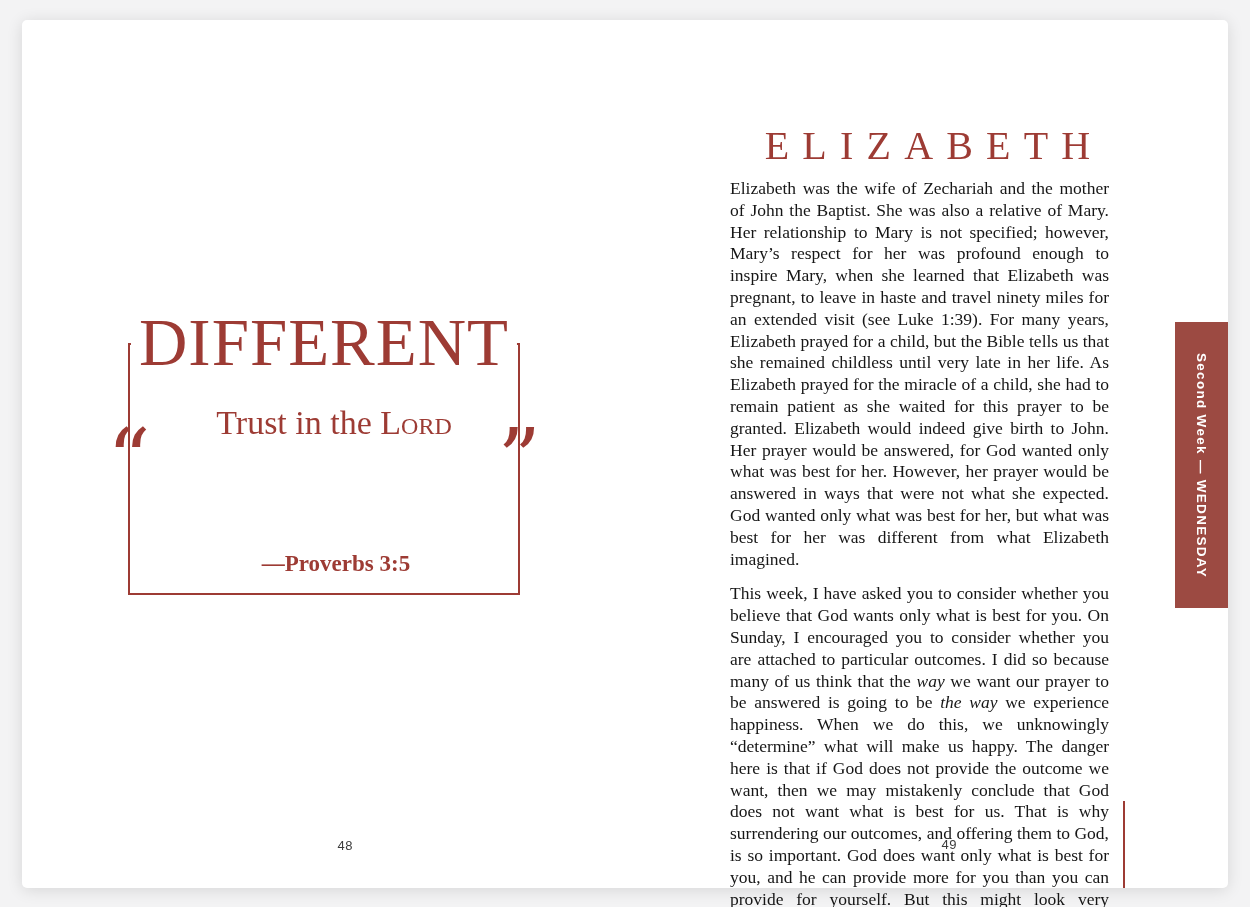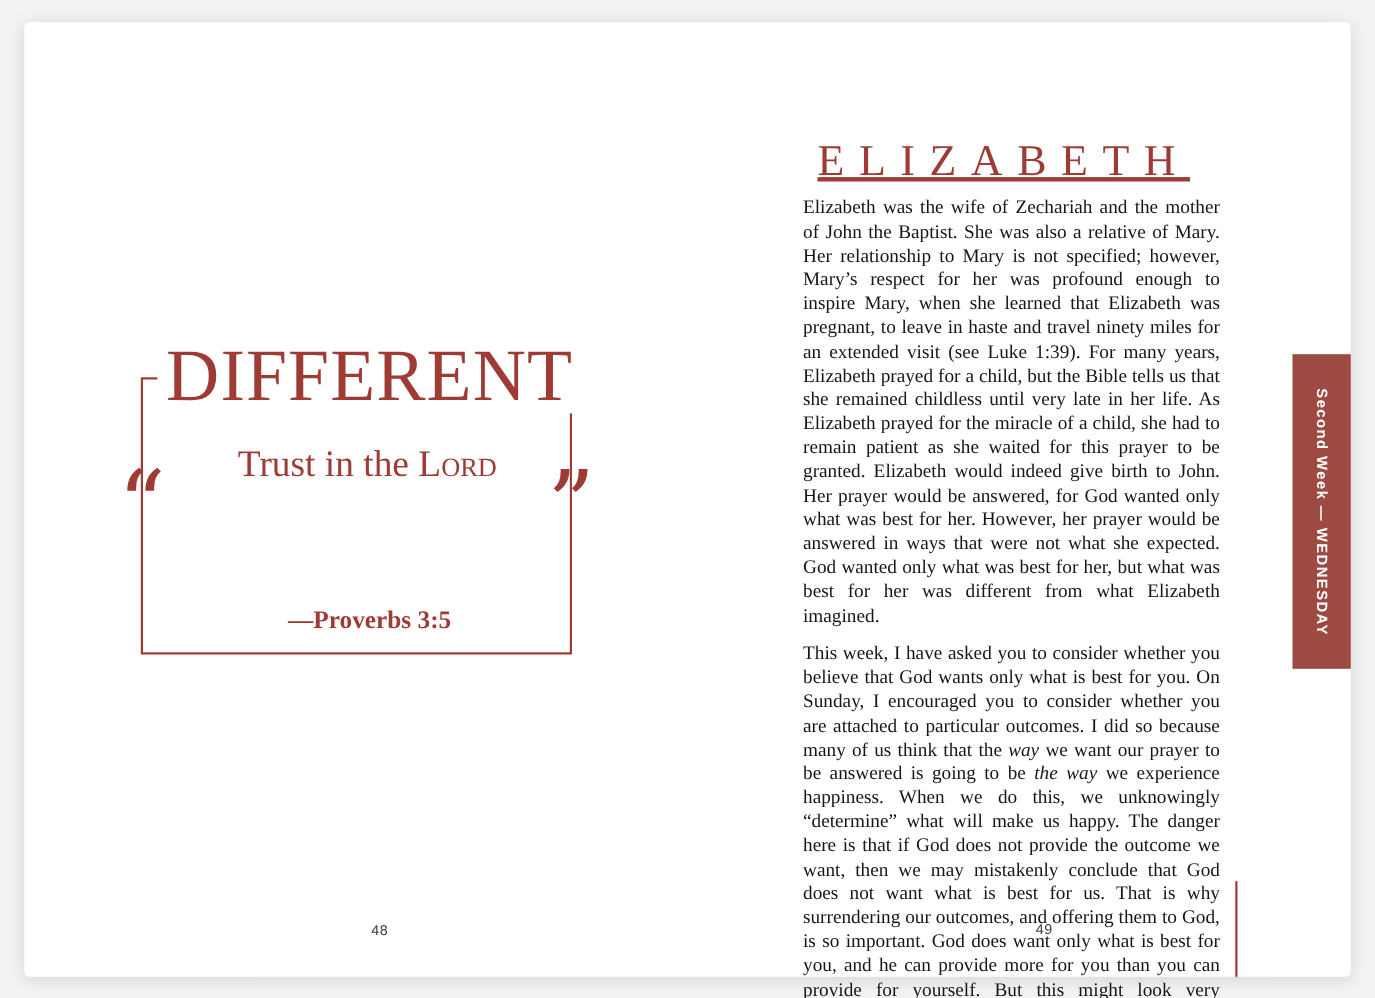--- a/index.html
+++ b/index.html
@@ -38,21 +38,20 @@
     left: 50%;
     transform: translate(-50%, -54%);
     background: #ffffff;
     padding: 0 8px;
     font-size: 67px;
     line-height: 1;
     letter-spacing: 1px;
     color: #9d3b34;
     white-space: nowrap;
     font-family: "Liberation Serif", serif;
-    margin-left: 12px;
   }
   .quote-text {
     position: absolute;
     top: 54px;
     left: 0;
     right: 0;
     text-align: center;
     font-size: 34px;
     line-height: 48px;
     color: #9d3b34;
@@ -82,28 +81,28 @@
 
   
   .right-col {
     position: absolute;
     left: 708px;
     top: 104px;
     width: 395px;
   }
   .chapter-title {
     margin: 0 0 10px 0;
+    text-align: center;
     font-size: 40px;
     line-height: 44px;
     letter-spacing: 0.33em;
     padding-left: 0.33em;
     color: #9d3b34;
     white-space: nowrap;
     font-weight: normal;
-    text-decoration: underline;
   }
   .body-para {
     margin: 0 16px 13px 0;
     font-size: 17.5px;
     line-height: 21.8px;
     text-align: justify;
     color: #161616;
   }
   .body-para em { font-style: italic; }
   .body-para.cont { text-align-last: justify; }

